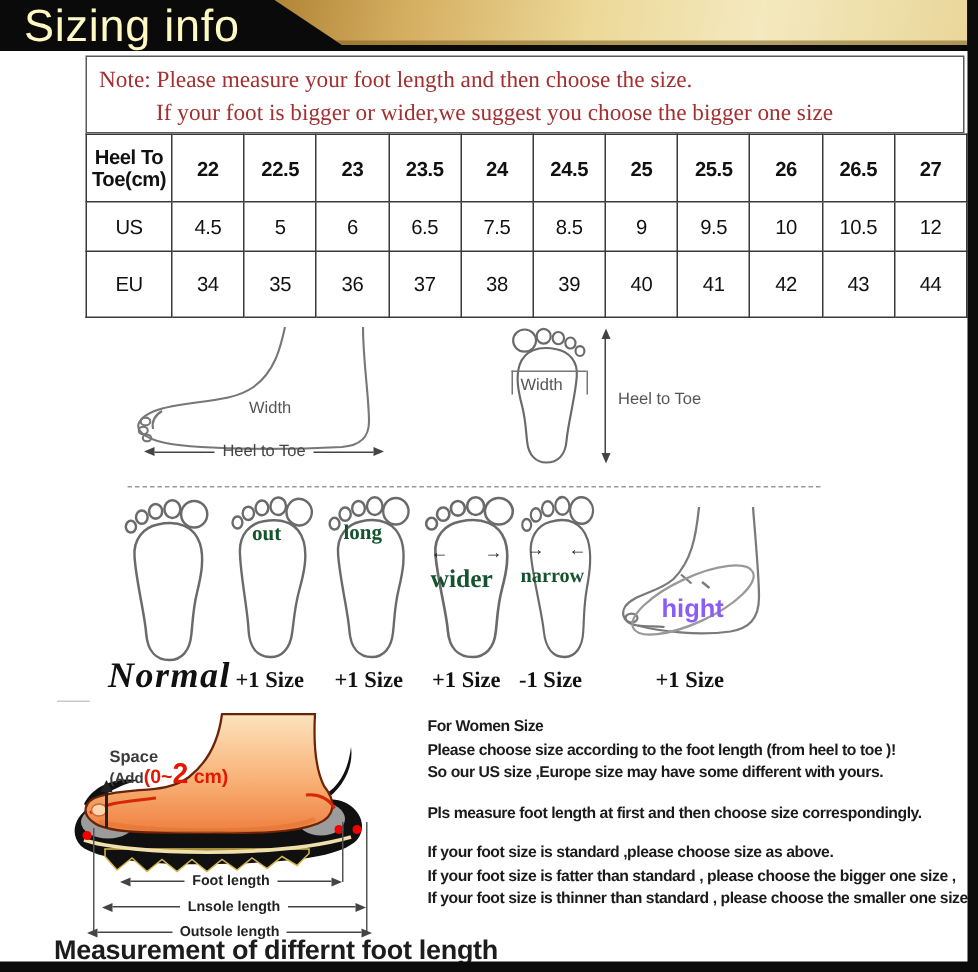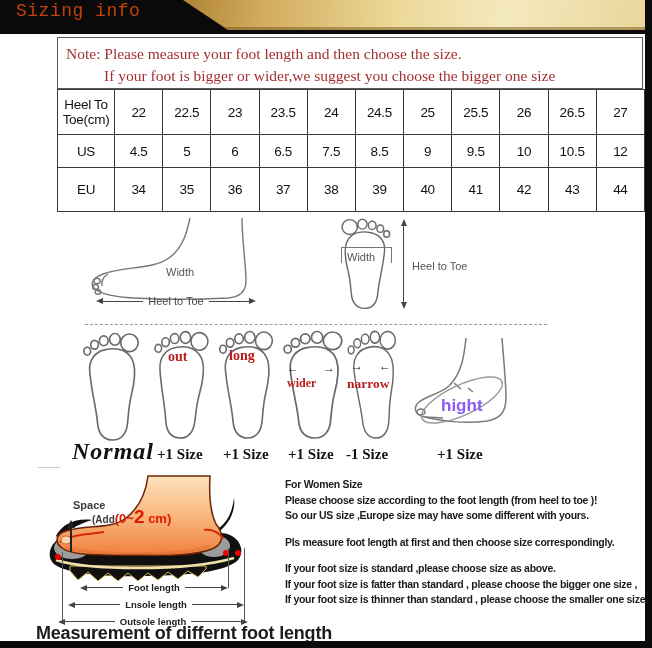--- a/index.html
+++ b/index.html
@@ -1,22 +1,22 @@
 <!DOCTYPE html>
 <html><head>
 <meta charset="utf-8">
 <style>
   html,body{margin:0;padding:0;background:#ffffff;}
   #screen{position:relative;width:652px;height:648px;background:#ffffff;overflow:hidden;
           font-family:"Liberation Sans",sans-serif;color:#1a1a1a;}
 
   
   .banner{position:absolute;left:0;top:0;width:652px;height:34px;background:#0a0a0a;}
-  .banner-title{position:absolute;left:16px;top:1px;font-family:Liberation Mono, monospace;
-                font-size:18px;color:#c2410c;letter-spacing:.5px;}
+  .banner-title{position:absolute;left:16px;top:1px;font-family:Liberation Sans, sans-serif;
+                font-size:30px;color:#fef9c3;letter-spacing:.5px;}
   .ribbon{position:absolute;left:183px;top:0;width:462px;height:30px;
           background:linear-gradient(100deg,#b18437 0%,#d3ac5e 18%,#ecd897 45%,#f4e9bf 70%,#e9d699 100%);
           clip-path:polygon(0 0,100% 0,100% 100%,45px 100%);
           box-shadow:inset 0 -3px 0 rgba(125,95,30,.55);}
 
   
   .border-right{position:absolute;right:0;top:0;width:7px;height:648px;background:#0b0b0b;}
   .border-bottom{position:absolute;left:0;bottom:0;width:652px;height:7px;background:#0b0b0b;}
 
   
@@ -27,21 +27,21 @@
   .note-line.indent{padding-left:46px;}
 
   
   table.size-table{position:absolute;left:57px;top:89px;width:588px;border-collapse:collapse;
                    table-layout:fixed;background:#fff;}
   table.size-table td{border:1px solid #3a3a3a;text-align:center;vertical-align:middle;
                       font-size:13.5px;letter-spacing:-.3px;color:#111;padding:0;}
   table.size-table col.lab{width:57px;}
   td.head-cm{font-size:9px;letter-spacing:-.5px;}
   td.head-big{font-size:20px;letter-spacing:0;}
-  tr.r1{height:45px;} tr.r2{height:33px;} tr.r3{height:44px;}
+  tr.r1{height:45px;font-weight:bold;} tr.r2{height:33px;} tr.r3{height:44px;}
 
   
   .marrow{position:absolute;display:flex;align-items:center;color:#333;}
   .marrow .ln{flex:1;height:0;border-top:1.2px solid #444;}
   .marrow .ah{width:0;height:0;border-top:3.5px solid transparent;border-bottom:3.5px solid transparent;}
   .marrow .ah.l{border-right:7px solid #444;}
   .marrow .ah.r{border-left:7px solid #444;}
   .marrow .lb{padding:0 5px;font-size:11px;white-space:nowrap;color:#444;}
   .marrow.small .lb{font-size:9.5px;font-weight:bold;color:#222;}
   .varrow{position:absolute;display:flex;flex-direction:column;align-items:center;width:9px;}
@@ -52,32 +52,32 @@
 
   .diagram-label{position:absolute;font-size:11px;color:#555;white-space:nowrap;}
   .wtick{position:absolute;width:0;border-left:1px solid #777;}
   .wline{position:absolute;height:0;border-top:1px solid #777;}
 
   
   .dotted-sep{position:absolute;left:85px;top:324px;width:462px;border-top:1.5px dashed #9a9a9a;}
   .gray-dash{position:absolute;height:0;border-top:1.5px solid #c9c9c9;}
   .shape-foot{position:absolute;}
   .shape-word{position:absolute;font-family:"Liberation Serif",serif;font-weight:bold;
-              font-size:14px;color:#b91c1c;white-space:nowrap;text-align:center;}
+              font-size:14px;color:#14532d;white-space:nowrap;text-align:center;}
   .shape-arrows{position:absolute;display:flex;justify-content:space-between;font-size:12px;color:#222;}
   .size-word{position:absolute;font-family:"Liberation Serif",serif;font-weight:bold;font-size:15px;
              color:#111;white-space:nowrap;}
   .size-word.script{font-style:italic;font-size:24px;font-weight:600;letter-spacing:1px;}
   .hight-word{position:absolute;font-family:"Liberation Sans",sans-serif;font-weight:bold;
               font-size:17px;color:#8b5cf6;}
 
   
   .space-label{position:absolute;left:73px;top:498px;line-height:11px;white-space:nowrap;}
   .space-w{font-size:11px;font-weight:bold;color:#3a3a3a;}
-  .space-p{font-size:10px;font-weight:bold;color:#3a3a3a;margin-left:19px;}
+  .space-p{font-size:10px;font-weight:bold;color:#3a3a3a;}
   .space-r{font-size:13px;font-weight:bold;color:#e41800;}
   .space-n{font-size:19px;font-weight:bold;color:#e41800;}
   .uparrow{position:absolute;left:70px;top:527px;height:25px;width:0;border-left:2px solid #222;}
   .uparrow::before{content:"";position:absolute;left:-5px;top:-7px;width:0;height:0;
                    border-left:4px solid transparent;border-right:4px solid transparent;
                    border-bottom:8px solid #222;}
   .red-dot{position:absolute;width:6px;height:6px;border-radius:50%;background:#f20000;}
   .gbar{position:absolute;width:0;border-left:1px solid #555;}
   .caption{position:absolute;left:36px;top:623px;font-size:18px;font-weight:bold;color:#1c1c1c;
            letter-spacing:-.2px;white-space:nowrap;}
@@ -233,21 +233,21 @@
     <div class="shape-word" style="left:229px;top:348px">long</div>
     <div class="size-word" style="left:223px;top:446px">+1 Size</div>
 
     <svg class="shape-foot lineart" style="left:280px;top:330px" width="68" height="110" viewBox="0 0 66 112" preserveAspectRatio="none">
         <use href="#fp"></use>
       </svg>
     <div class="shape-arrows" style="left:287px;top:361px;width:48px">
       <span>←</span>
       <span>→</span>
     </div>
-    <div class="shape-word" style="left:287px;top:376px;font-size:12px">wider</div>
+    <div class="shape-word" style="left:287px;top:376px;font-size:17px">wider</div>
     <div class="size-word" style="left:288px;top:446px">+1 Size</div>
 
     <svg class="shape-foot lineart" style="left:346px;top:330px;transform:rotate(-2deg)" width="56" height="110" viewBox="0 0 66 112" preserveAspectRatio="none">
         <use href="#fp"></use>
       </svg>
     <div class="shape-arrows" style="left:351px;top:359px;width:40px">
       <span>→</span>
       <span>←</span>
     </div>
     <div class="shape-word" style="left:347px;top:376px;font-size:13.5px">narrow</div>

